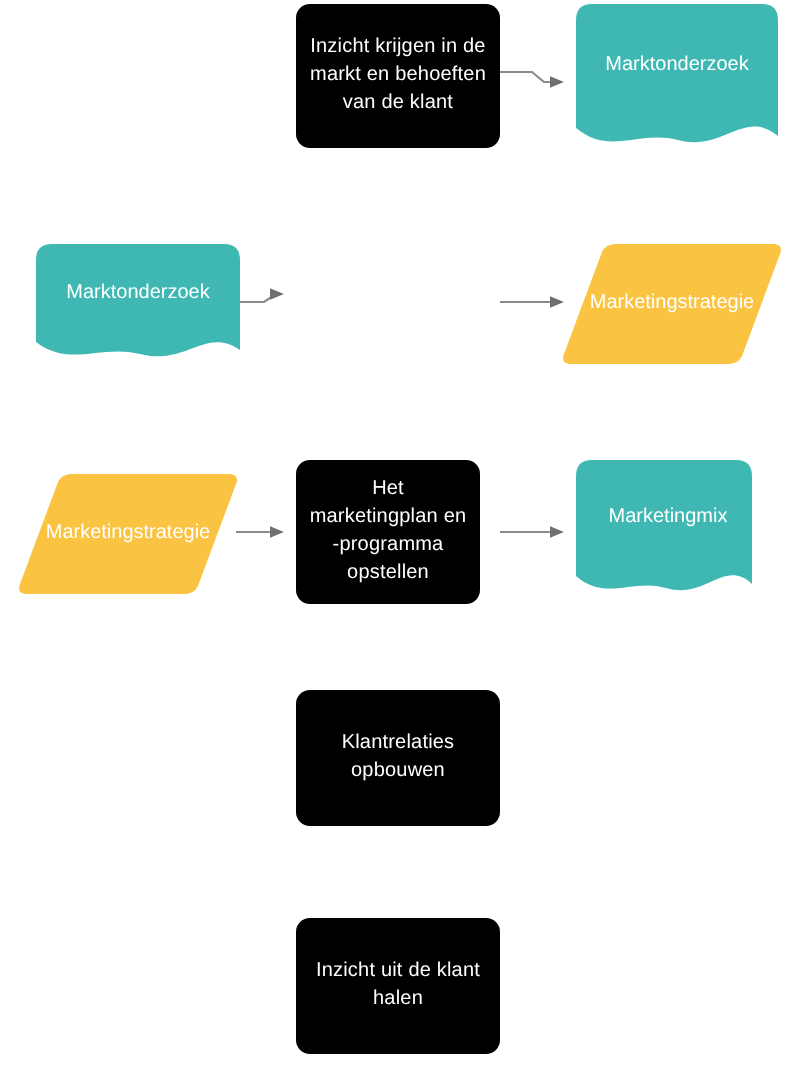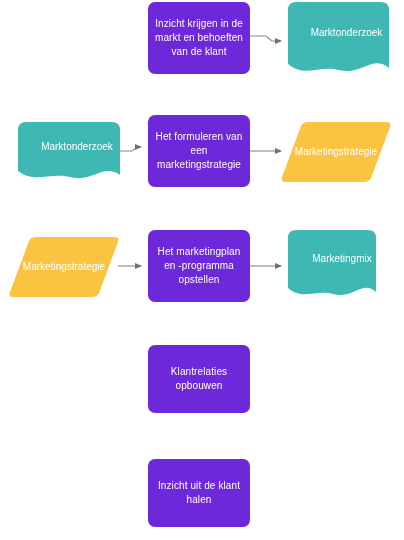--- a/index.html
+++ b/index.html
@@ -26,26 +26,25 @@
     text-align: center;
     color: #ffffff;
     font-size: 10px;
     line-height: 14px;
     font-family: "Liberation Sans", sans-serif;
     letter-spacing: 0.1px;
     user-select: none;
   }
   .process {
     border-radius: 7px;
-    background: #6d28d9;
+    background: #000000;
     padding: 4px 6px;
   }
   .doc-wrap {
     position: absolute;
-    padding-left: 16px;
   }
   .doc-wrap svg {
     position: absolute;
     left: 0;
     top: 0;
     display: block;
   }
   .doc-label {
     position: absolute;
     left: 0;
@@ -138,37 +137,36 @@
 
   <div class="doc-wrap" style="left:18px; top:122px; width:102px; height:62px;">
     <svg width="102" height="62" viewBox="0 0 102 62">
       <path d="M0,8 Q0,0 8,0 L94,0 Q102,0 102,8 L102,53
                C85,41 75,61 52,55
                C32,50 17,62 0,49 Z" fill="#3fb8b4"></path>
     </svg>
     <div class="doc-label" style="top:0px; height:50px;">Marktonderzoek</div>
   </div>
 
-  <div class="node process" style="left:148px; top:115px; width:102px; height:72px;">Het formuleren van een marketingstrategie</div>
 
   <div class="para-wrap" style="left:280px; top:122px; width:112px; height:60px;">
     <svg width="112" height="60" viewBox="0 0 112 60">
       <path d="M21,4 Q23,0 28,0 L106,0 Q112,0 110,5 L91,56 Q89,60 84,60 L6,60 Q0,60 2,55 Z" fill="#fbc342"></path>
     </svg>
     <div class="para-label">Marketingstrategie</div>
   </div>
 
   <div class="para-wrap" style="left:8px; top:237px; width:112px; height:60px;">
     <svg width="112" height="60" viewBox="0 0 112 60">
       <path d="M21,4 Q23,0 28,0 L106,0 Q112,0 110,5 L91,56 Q89,60 84,60 L6,60 Q0,60 2,55 Z" fill="#fbc342"></path>
     </svg>
     <div class="para-label">Marketingstrategie</div>
   </div>
 
-  <div class="node process" style="left:148px; top:230px; width:102px; height:72px;">Het marketingplan en -programma opstellen</div>
+  <div class="node process" style="left:148px; top:230px; width:92px; height:72px;">Het marketingplan en -programma opstellen</div>
 
   <div class="doc-wrap" style="left:288px; top:230px; width:92px; height:72px;">
     <svg width="88" height="72" viewBox="0 0 88 72">
       <path d="M0,8 Q0,0 8,0 L80,0 Q88,0 88,8 L88,62
                C74,49 65,70 45,64
                C28,59 15,71 0,58 Z" fill="#3fb8b4"></path>
     </svg>
     <div class="doc-label" style="top:0px; height:58px;">Marketingmix</div>
   </div>
 

